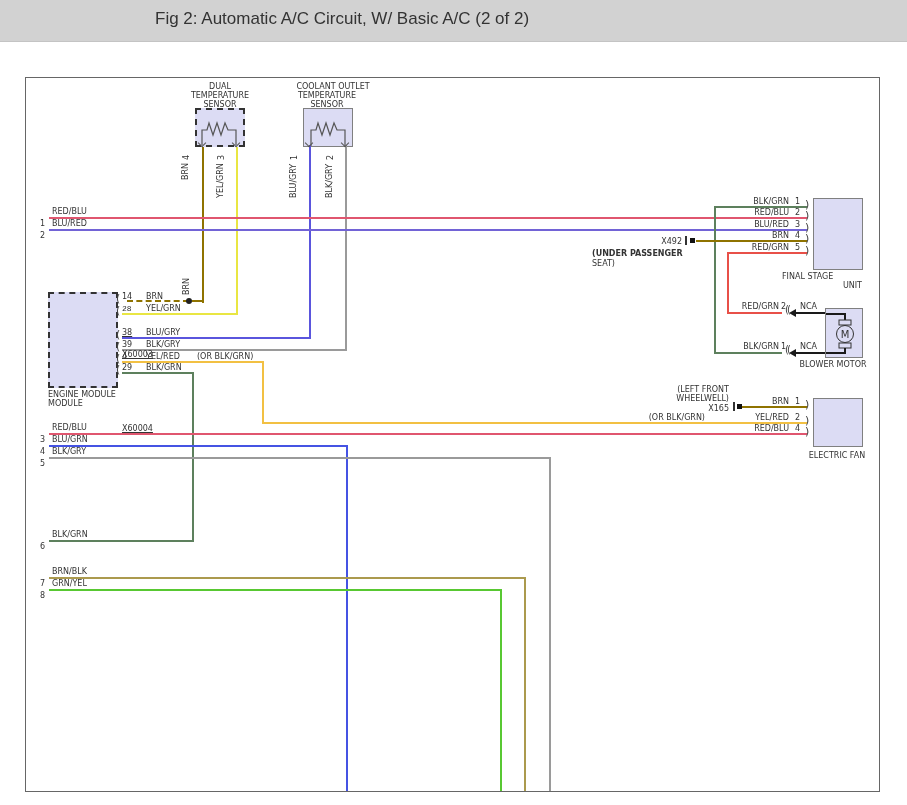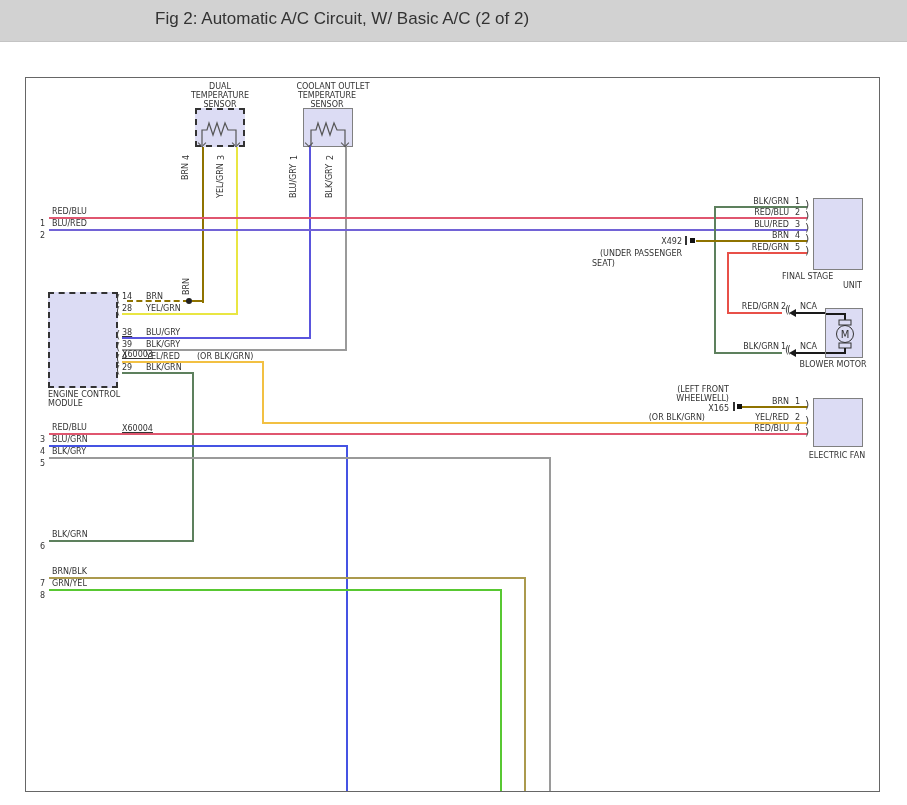--- a/index.html
+++ b/index.html
@@ -162,34 +162,34 @@
 
 <span class="arc" style="left:116px;top:293px;">(</span>
 <span class="arc" style="left:116px;top:305px;">(</span>
 <span class="arc" style="left:116px;top:329px;">(</span>
 <span class="arc" style="left:116px;top:341px;">(</span>
 <span class="arc" style="left:116px;top:353px;">(</span>
 <span class="arc" style="left:116px;top:364px;">(</span>
 
 <span class="t" style="left:122px;top:292px;">14</span>
 <span class="t" style="left:146px;top:292px;">BRN</span>
-<span class="t" style="left:122px;top:304px;">28</span>
+<span class="t" style="left:122px;top:304px;font-family:Liberation Mono, monospace;">28</span>
 <span class="t" style="left:146px;top:304px;">YEL/GRN</span>
 <span class="t u" style="left:122px;top:318px;">X60003</span>
 <span class="t" style="left:122px;top:328px;text-decoration:underline;">38</span>
 <span class="t" style="left:146px;top:328px;">BLU/GRY</span>
 <span class="t" style="left:122px;top:340px;">39</span>
 <span class="t" style="left:146px;top:340px;">BLK/GRY</span>
 <span class="t" style="left:122px;top:352px;">4</span>
 <span class="t" style="left:146px;top:352px;">YEL/RED</span>
 <span class="t" style="left:197px;top:352px;">(OR BLK/GRN)</span>
 <span class="t" style="left:122px;top:363px;">29</span>
 <span class="t" style="left:146px;top:363px;">BLK/GRN</span>
 <span class="t u" style="left:122px;top:392px;">X60004</span>
-<span class="t" style="left:48px;top:390px;">ENGINE CONTROL</span>
+<span class="t" style="left:48px;top:390px;">ENGINE MODULE</span>
 <span class="t" style="left:48px;top:399px;">MODULE</span>
 
 <span class="t" style="left:36px;top:219px;width:9px;text-align:right;">1</span>
 <span class="t" style="left:52px;top:207px;">RED/BLU</span>
 <span class="t" style="left:36px;top:231px;width:9px;text-align:right;">2</span>
 <span class="t" style="left:52px;top:219px;">BLU/RED</span>
 <span class="t" style="left:36px;top:435px;width:9px;text-align:right;">3</span>
 <span class="t" style="left:52px;top:423px;">RED/BLU</span>
 <span class="t" style="left:36px;top:447px;width:9px;text-align:right;">4</span>
 <span class="t" style="left:52px;top:435px;">BLU/GRN</span>
@@ -216,21 +216,21 @@
 <span class="arc" style="left:805px;top:233px;">)</span>
 <span class="t" style="left:723px;top:243px;width:66px;text-align:right;">RED/GRN</span>
 <span class="t" style="left:795px;top:243px;">5</span>
 <span class="arc" style="left:805px;top:245px;">)</span>
 <span class="t" style="left:782px;top:272px;width:80px;text-align:left;">FINAL STAGE</span>
 <span class="t" style="left:782px;top:281px;width:80px;text-align:right;">UNIT</span>
 
 <span class="t" style="left:622px;top:237px;width:60px;text-align:right;">X492</span>
 <div class="bar" style="left:685px;top:236px;"></div>
 <div class="sq" style="left:690px;top:238px;"></div>
-<span class="t" style="left:592px;top:249px;width:90px;text-align:right;">(UNDER PASSENGER</span>
+<span class="t" style="left:592px;top:249px;width:90px;text-align:right;font-weight:bold;">(UNDER PASSENGER</span>
 <span class="t" style="left:592px;top:259px;width:90px;text-align:left;">SEAT)</span>
 
 <span class="t" style="left:713px;top:302px;width:66px;text-align:right;">RED/GRN</span>
 <span class="t" style="left:781px;top:302px;">2</span>
 <span class="conn2" style="left:785px;top:305px;">((</span>
 <span class="t" style="left:800px;top:302px;">NCA</span>
 <span class="t" style="left:713px;top:342px;width:66px;text-align:right;">BLK/GRN</span>
 <span class="t" style="left:781px;top:342px;">1</span>
 <span class="conn2" style="left:785px;top:345px;">((</span>
 <span class="t" style="left:800px;top:342px;">NCA</span>

